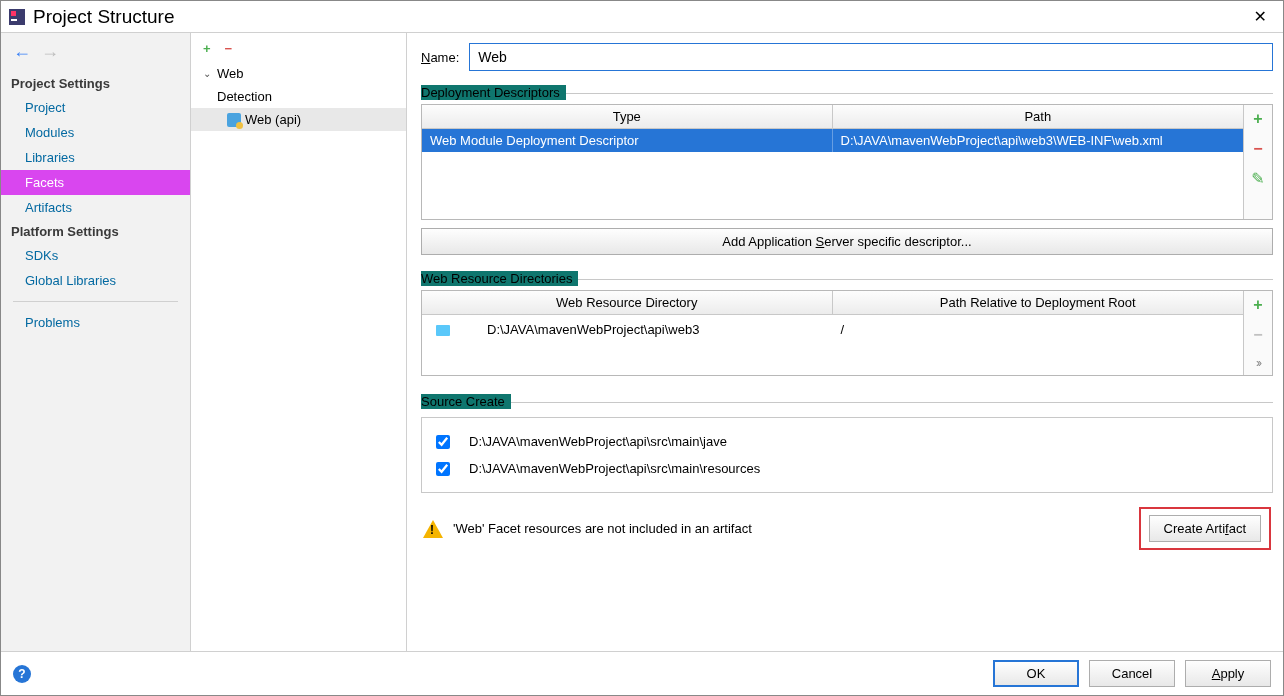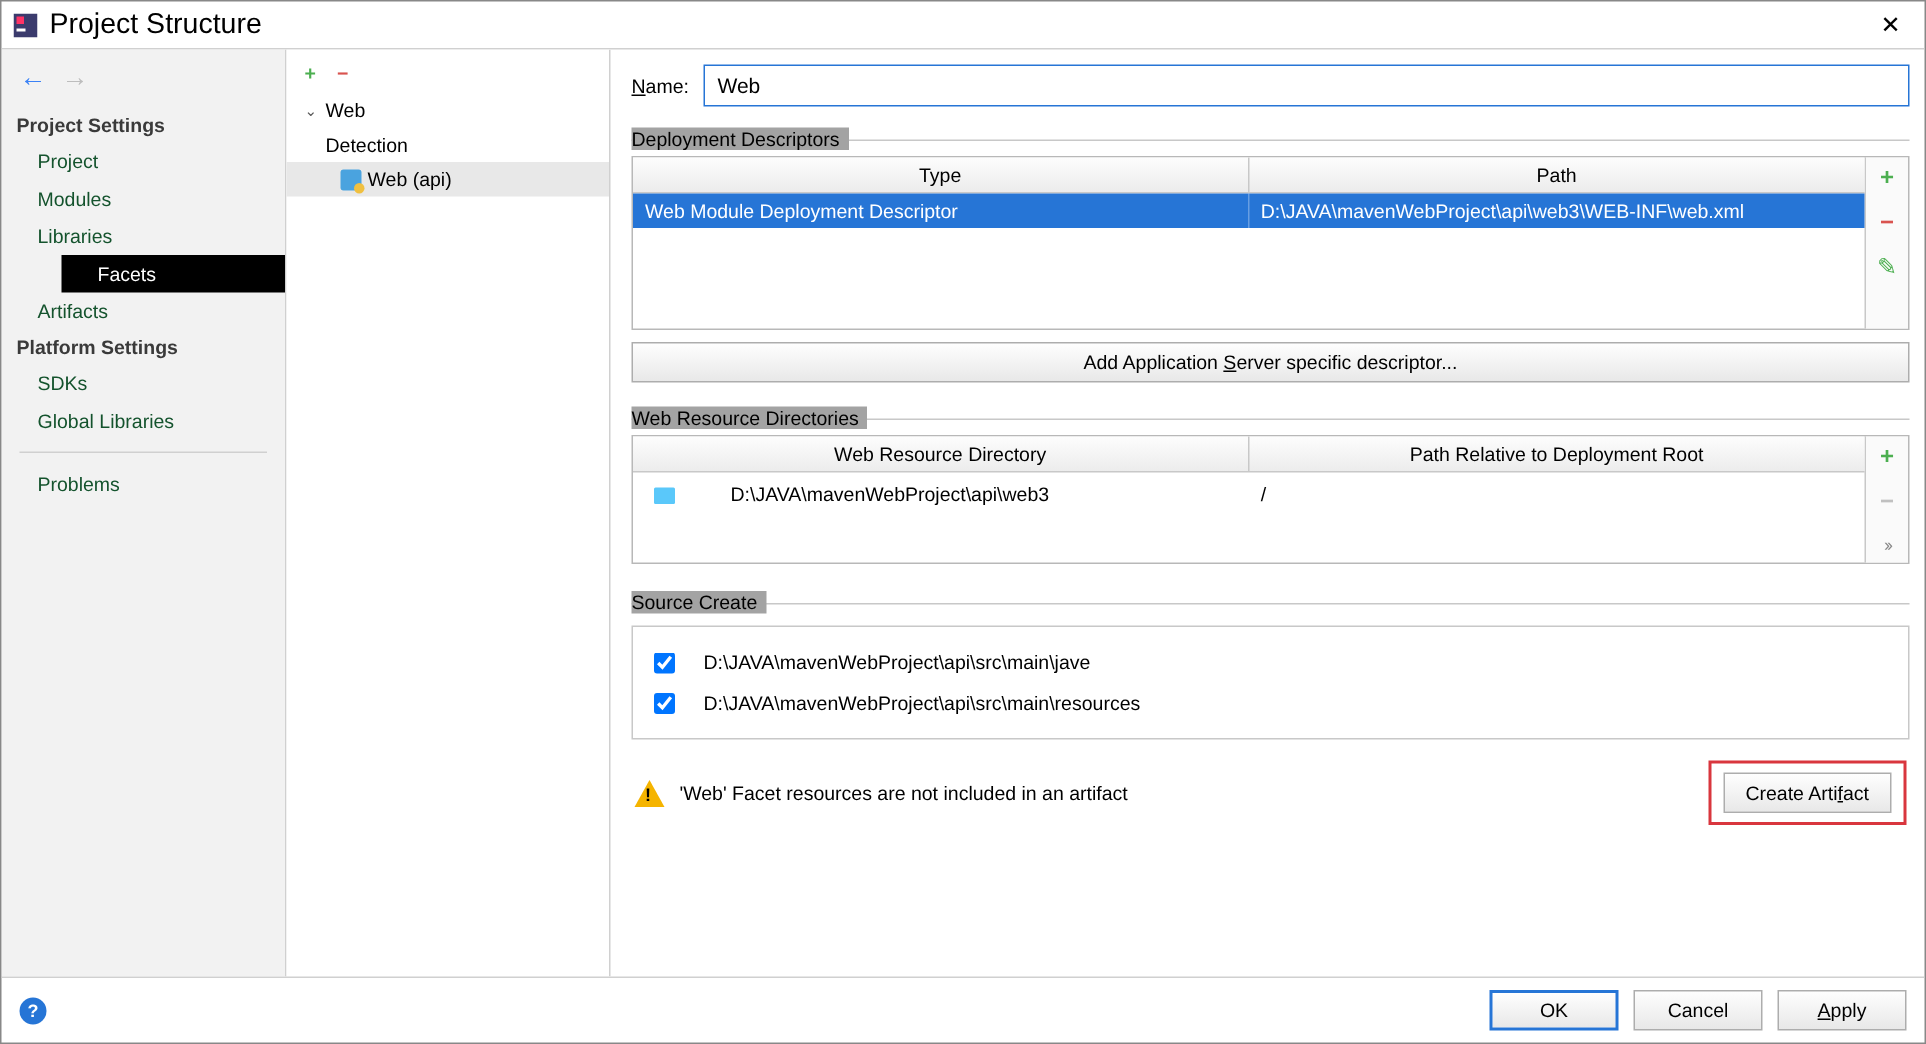--- a/index.html
+++ b/index.html
@@ -7,41 +7,41 @@
 .titlebar { display: flex; align-items: center; height: 32px; padding: 0 8px; border-bottom: 1px solid #d0d0d0; }
 .titlebar .app-icon { width: 16px; height: 16px; margin-right: 8px; }
 .titlebar .title { flex: 1; color: #000; font-size: 19px; }
 .titlebar .close { font-size: 16px; cursor: pointer; padding: 4px 8px; }
 .body { flex: 1; display: flex; overflow: hidden; }
 .sidebar { width: 190px; background: #f2f2f2; border-right: 1px solid #d0d0d0; display: flex; flex-direction: column; padding-top: 6px; }
 .nav-arrows { display: flex; gap: 10px; padding: 2px 10px 10px 12px; }
 .nav-arrows .arrow { color: #3b82f6; font-size: 18px; cursor: pointer; }
 .nav-arrows .arrow.dim { color: #bdbdbd; }
 .section-title { font-weight: 600; color: #3a3a3a; padding: 4px 10px; }
-.sidebar-item { padding: 5px 10px 5px 24px; color: #14532d; cursor: pointer; }
-.sidebar-item.selected { background: #000000; color: #fff; margin-left: 40px; }
+.sidebar-item { padding: 5px 10px 5px 24px; color: #0369a1; cursor: pointer; }
+.sidebar-item.selected { background: #d946ef; color: #fff; }
 .sidebar-divider { border-top: 1px solid #d0d0d0; margin: 8px 12px; }
 .middle { width: 216px; border-right: 1px solid #d0d0d0; background: #fff; }
 .middle-toolbar { display: flex; gap: 14px; padding: 8px 12px 4px 12px; font-size: 18px; }
 .middle-toolbar .plus { color: #4caf50; font-weight: bold; cursor: pointer; }
 .middle-toolbar .minus { color: #d9534f; font-weight: bold; cursor: pointer; }
 .tree { padding: 2px 0; }
 .tree-row { display: flex; align-items: center; padding: 4px 8px; cursor: pointer; gap: 4px; }
 .tree-row.level1 { padding-left: 12px; }
 .tree-row.level2 { padding-left: 36px; }
 .tree-row.selected { background: #e8e8e8; }
 .chev { width: 10px; color: #555; font-size: 10px; }
 .web-icon { width: 14px; height: 14px; background: #4aa3df; border-radius: 2px; display: inline-block; position: relative; }
 .web-icon::after { content: ""; position: absolute; right: -2px; bottom: -2px; width: 7px; height: 7px; background: #f0c040; border-radius: 50%; }
 .main { flex: 1; padding: 10px 10px 0 14px; display: flex; flex-direction: column; overflow: hidden; }
 .name-row { display: flex; align-items: center; gap: 10px; margin-bottom: 14px; }
 .name-row label { color: #000; }
 .name-row input { flex: 1; border: 1px solid #2675d6; padding: 5px 8px; font-size: 14px; outline: none; }
 .fieldset-label { color: #000; margin-bottom: 4px; position: relative; }
-.fieldset-label span { background: #a3a3a3; padding-right: 6px; position: relative; z-index: 1; text-align: center; }
+.fieldset-label span { background: #0f766e; padding-right: 6px; position: relative; z-index: 1; text-align: center; }
 .fieldset-label::after { content: ""; position: absolute; left: 0; right: 0; top: 50%; border-top: 1px solid #c8c8c8; }
 .table-wrap { display: flex; border: 1px solid #b8b8b8; margin-bottom: 6px; }
 .table-main { flex: 1; border-right: 1px solid #c8c8c8; }
 .table-header { display: flex; background: linear-gradient(#fdfdfd,#ececec); border-bottom: 1px solid #c8c8c8; }
 .th { padding: 4px 8px; text-align: center; border-right: 1px solid #c8c8c8; }
 .th:last-child { border-right: none; }
 .table-body { min-height: 28px; }
 .table-row { display: flex; }
 .table-row.sel { background: #2675d6; color: #fff; }
 .td { padding: 4px 8px; border-right: 1px solid rgba(255,255,255,0.3); overflow: hidden; white-space: nowrap; }

